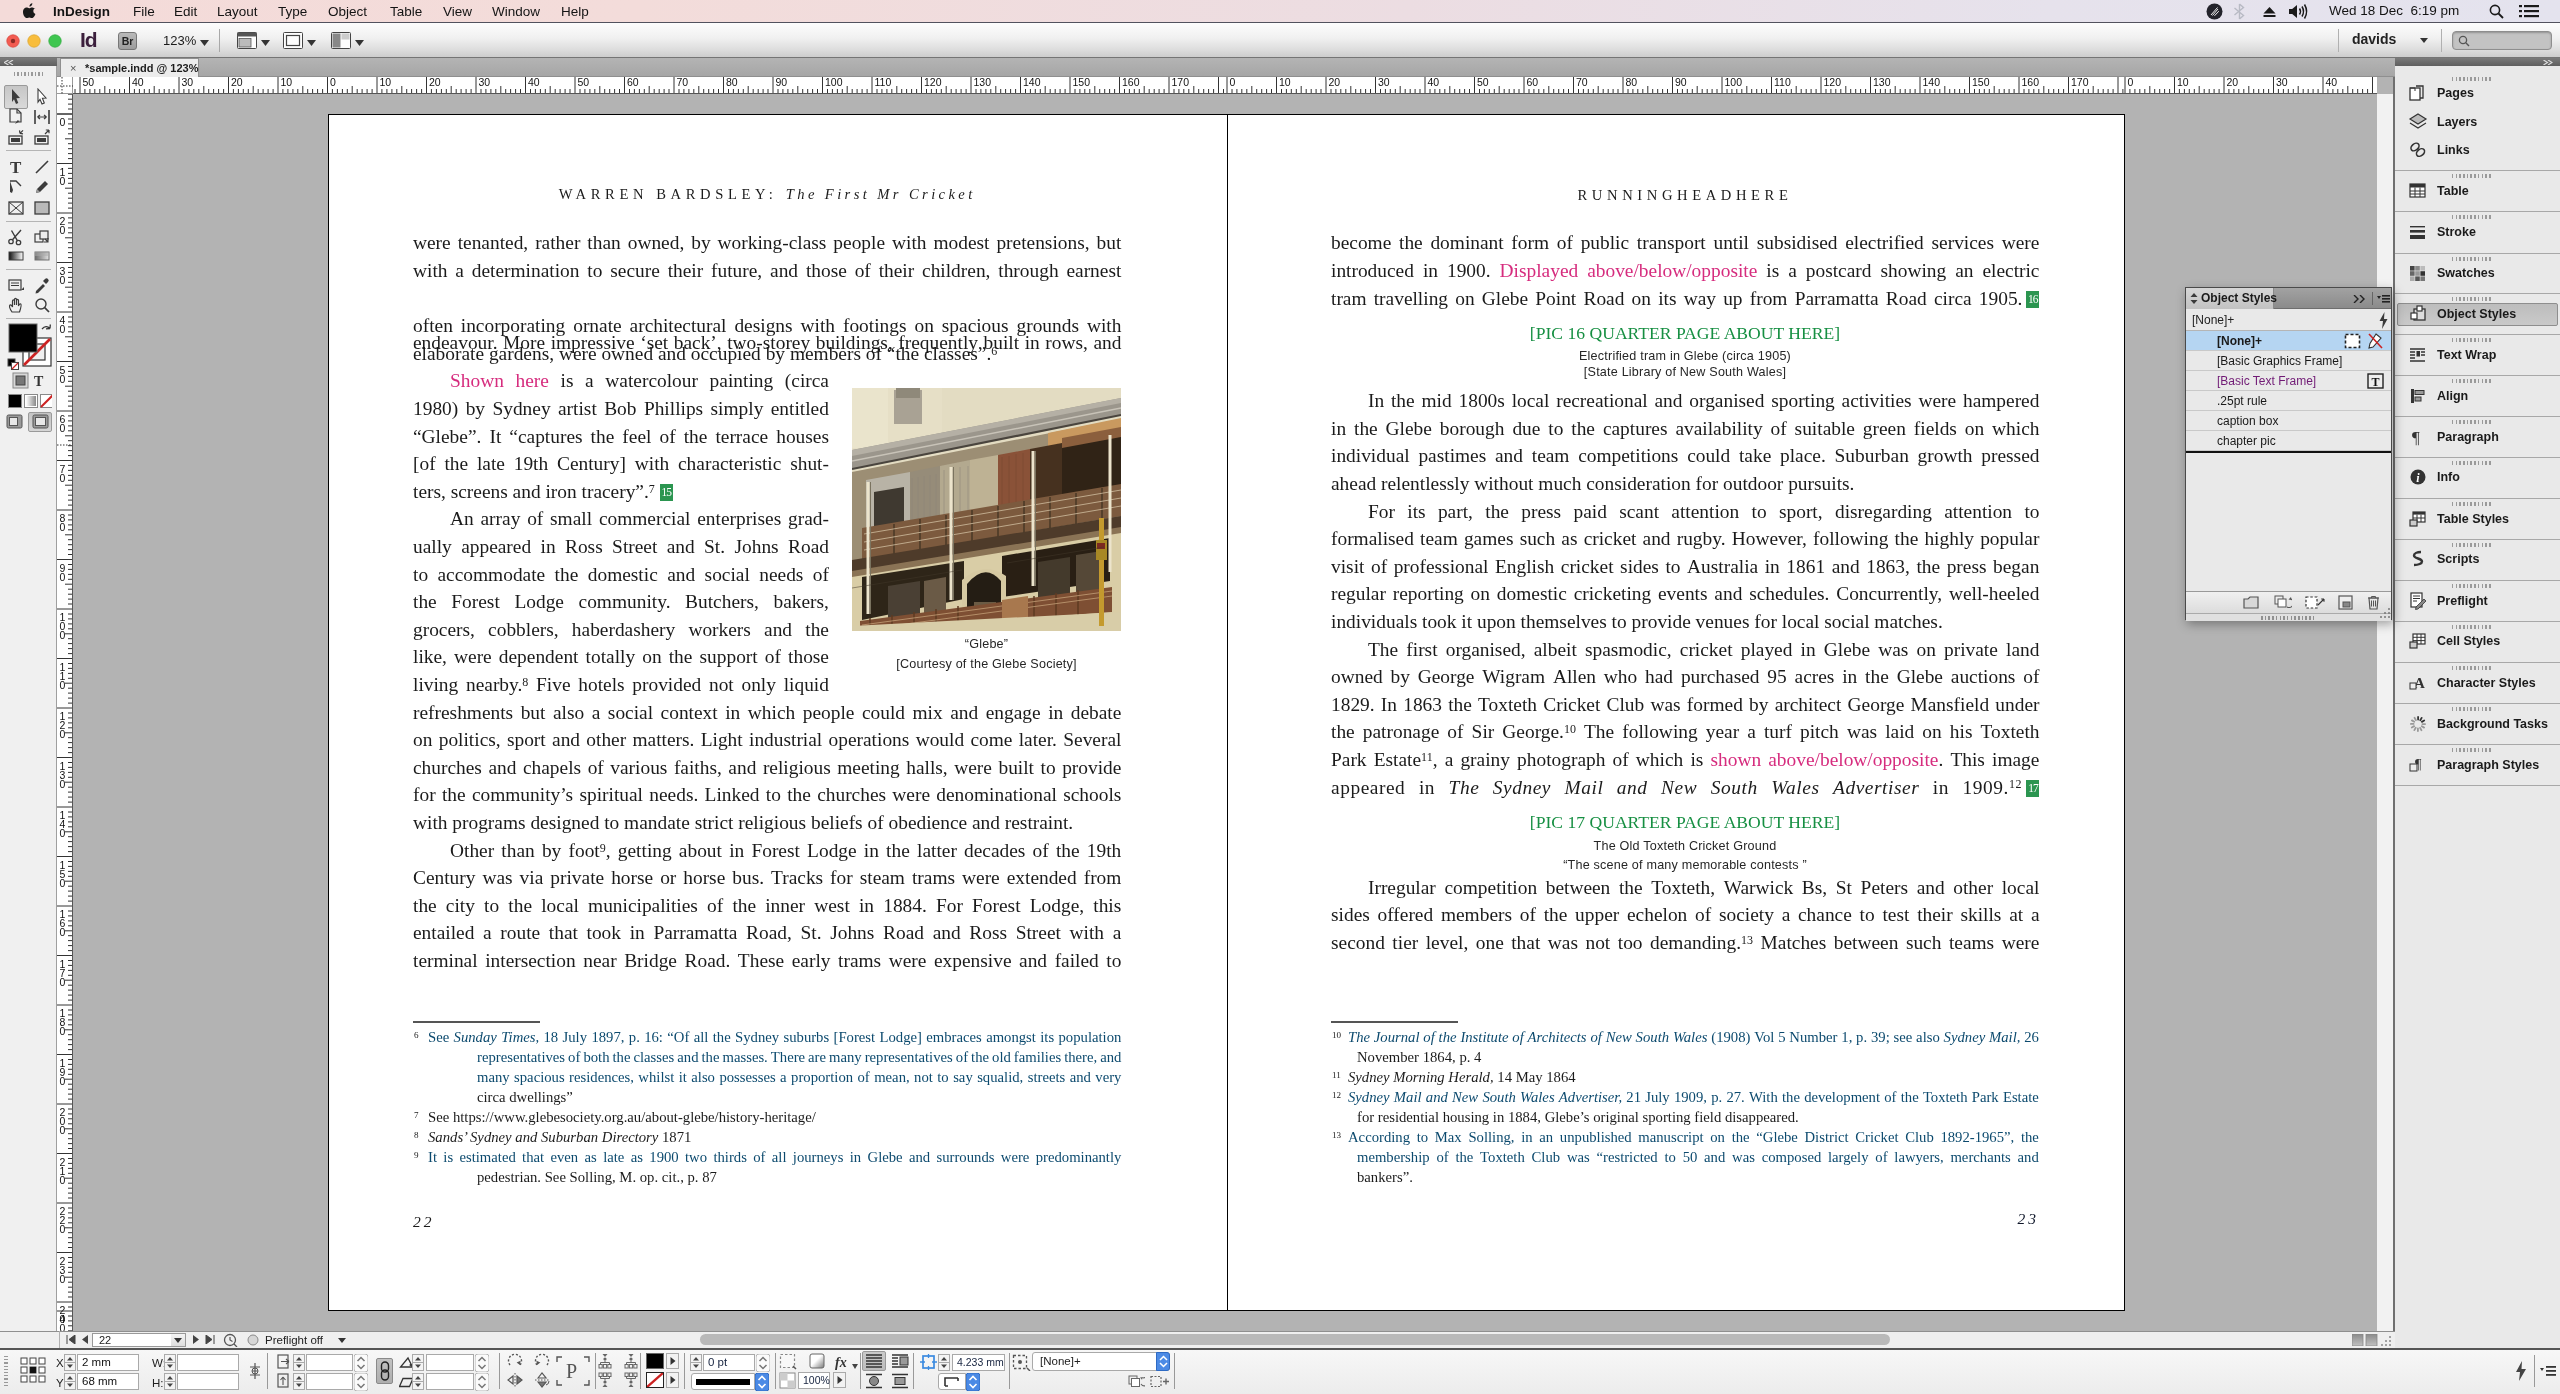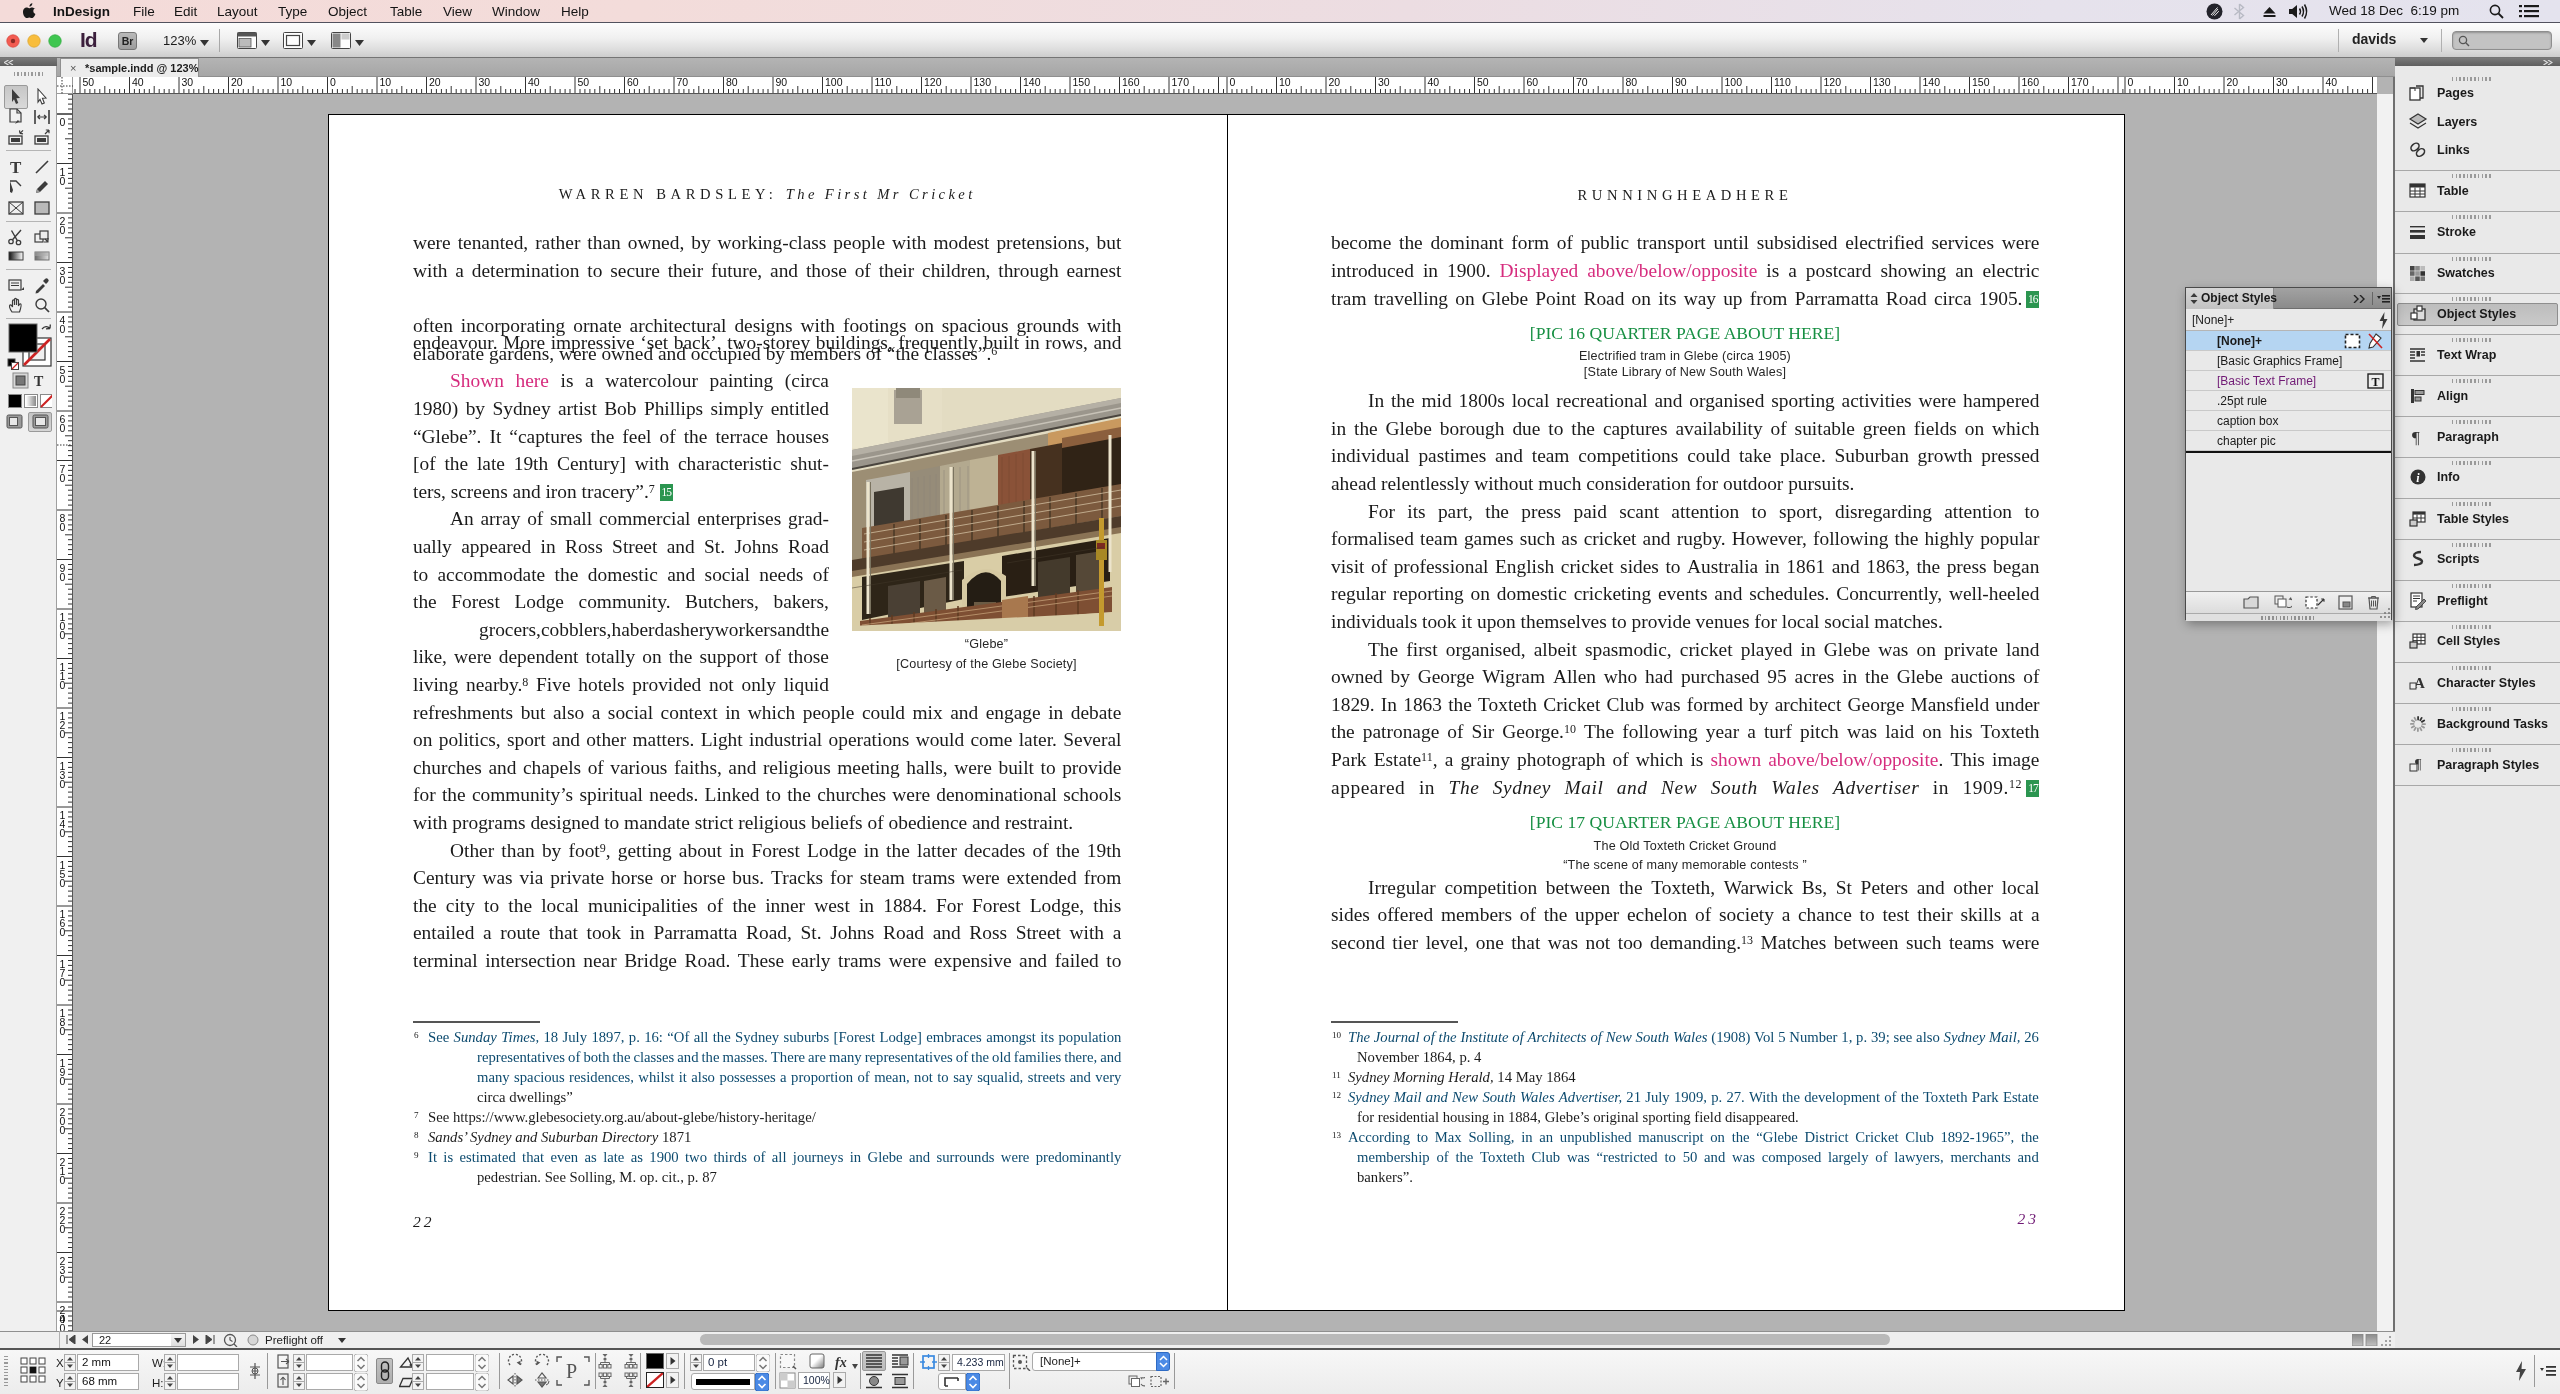--- a/index.html
+++ b/index.html
@@ -971,21 +971,21 @@
 <div class="bl" style="left:413.0px;top:339.8px;z-index:3">elaborate gardens, were owned and occupied by members of “the classes”.<sup>6</sup></div>
 <div class="jl" style="left:450.0px;top:367.4px;width:379.0px;z-index:3;"><span class="pink">Shown</span><span class="pink">here</span><span>is</span><span>a</span><span>watercolour</span><span>painting</span><span>(circa</span></div>
 <div class="jl" style="left:413.0px;top:395.0px;width:416.0px;z-index:3;"><span>1980)</span><span>by</span><span>Sydney</span><span>artist</span><span>Bob</span><span>Phillips</span><span>simply</span><span>entitled</span></div>
 <div class="jl" style="left:413.0px;top:422.6px;width:416.0px;z-index:3;"><span>“Glebe”.</span><span>It</span><span>“captures</span><span>the</span><span>feel</span><span>of</span><span>the</span><span>terrace</span><span>houses</span></div>
 <div class="jl" style="left:413.0px;top:450.2px;width:416.0px;z-index:3;"><span>[of</span><span>the</span><span>late</span><span>19th</span><span>Century]</span><span>with</span><span>characteristic</span><span>shut-</span></div>
 <div class="bl" style="left:413.0px;top:477.8px;z-index:3">ters, screens and iron tracery”.<sup>7</sup> <span class="gbox">15</span></div>
 <div class="jl" style="left:450.0px;top:505.4px;width:379.0px;z-index:3;"><span>An</span><span>array</span><span>of</span><span>small</span><span>commercial</span><span>enterprises</span><span>grad-</span></div>
 <div class="jl" style="left:413.0px;top:533.0px;width:416.0px;z-index:3;"><span>ually</span><span>appeared</span><span>in</span><span>Ross</span><span>Street</span><span>and</span><span>St.</span><span>Johns</span><span>Road</span></div>
 <div class="jl" style="left:413.0px;top:560.6px;width:416.0px;z-index:3;"><span>to</span><span>accommodate</span><span>the</span><span>domestic</span><span>and</span><span>social</span><span>needs</span><span>of</span></div>
 <div class="jl" style="left:413.0px;top:588.2px;width:416.0px;z-index:3;"><span>the</span><span>Forest</span><span>Lodge</span><span>community.</span><span>Butchers,</span><span>bakers,</span></div>
-<div class="jl" style="left:413.0px;top:615.8px;width:416.0px;z-index:3;justify-content:flex-end;"><span>grocers,</span><span>cobblers,</span><span>haberdashery</span><span>workers</span><span>and</span><span>the</span></div>
+<div class="jl" style="left:413.0px;top:615.8px;width:416.0px;z-index:3;"><span>grocers,</span><span>cobblers,</span><span>haberdashery</span><span>workers</span><span>and</span><span>the</span></div>
 <div class="jl" style="left:413.0px;top:643.4px;width:416.0px;z-index:3;"><span>like,</span><span>were</span><span>dependent</span><span>totally</span><span>on</span><span>the</span><span>support</span><span>of</span><span>those</span></div>
 <div class="jl" style="left:413.0px;top:671.0px;width:416.0px;z-index:3;"><span>living</span><span>nearby.<sup>8</sup></span><span>Five</span><span>hotels</span><span>provided</span><span>not</span><span>only</span><span>liquid</span></div>
 <div class="jl" style="left:413.0px;top:698.6px;width:708.5px;z-index:3;"><span>refreshments</span><span>but</span><span>also</span><span>a</span><span>social</span><span>context</span><span>in</span><span>which</span><span>people</span><span>could</span><span>mix</span><span>and</span><span>engage</span><span>in</span><span>debate</span></div>
 <div class="jl" style="left:413.0px;top:726.2px;width:708.5px;z-index:3;"><span>on</span><span>politics,</span><span>sport</span><span>and</span><span>other</span><span>matters.</span><span>Light</span><span>industrial</span><span>operations</span><span>would</span><span>come</span><span>later.</span><span>Several</span></div>
 <div class="jl" style="left:413.0px;top:753.8px;width:708.5px;z-index:3;"><span>churches</span><span>and</span><span>chapels</span><span>of</span><span>various</span><span>faiths,</span><span>and</span><span>religious</span><span>meeting</span><span>halls,</span><span>were</span><span>built</span><span>to</span><span>provide</span></div>
 <div class="jl" style="left:413.0px;top:781.4px;width:708.5px;z-index:3;"><span>for</span><span>the</span><span>community’s</span><span>spiritual</span><span>needs.</span><span>Linked</span><span>to</span><span>the</span><span>churches</span><span>were</span><span>denominational</span><span>schools</span></div>
 <div class="bl" style="left:413.0px;top:809.0px;z-index:3">with programs designed to mandate strict religious beliefs of obedience and restraint.</div>
 <div class="jl" style="left:450.0px;top:836.6px;width:671.5px;z-index:3;"><span>Other</span><span>than</span><span>by</span><span>foot<sup>9</sup>,</span><span>getting</span><span>about</span><span>in</span><span>Forest</span><span>Lodge</span><span>in</span><span>the</span><span>latter</span><span>decades</span><span>of</span><span>the</span><span>19th</span></div>
 <div class="jl" style="left:413.0px;top:864.2px;width:708.5px;z-index:3;"><span>Century</span><span>was</span><span>via</span><span>private</span><span>horse</span><span>or</span><span>horse</span><span>bus.</span><span>Tracks</span><span>for</span><span>steam</span><span>trams</span><span>were</span><span>extended</span><span>from</span></div>
 <div class="jl" style="left:413.0px;top:891.8px;width:708.5px;z-index:3;"><span>the</span><span>city</span><span>to</span><span>the</span><span>local</span><span>municipalities</span><span>of</span><span>the</span><span>inner</span><span>west</span><span>in</span><span>1884.</span><span>For</span><span>Forest</span><span>Lodge,</span><span>this</span></div>
@@ -1038,21 +1038,21 @@
 <div class="fn" style="left:1332.0px;top:1067.3px;z-index:3"><sup>11</sup></div>
 <div class="fn" style="left:1348.0px;top:1067.3px;z-index:3"><span class="it">Sydney Morning Herald,</span> 14 May 1864</div>
 <div class="fn" style="left:1332.0px;top:1087.3px;z-index:3"><sup>12</sup></div>
 <div class="fj" style="left:1348.0px;top:1087.3px;width:691.0px;z-index:3"><span class="it">Sydney</span><span class="it">Mail</span><span class="it">and</span><span class="it">New</span><span class="it">South</span><span class="it">Wales</span><span class="it">Advertiser,</span><span>21</span><span>July</span><span>1909,</span><span>p.</span><span>27.</span><span>With</span><span>the</span><span>development</span><span>of</span><span>the</span><span>Toxteth</span><span>Park</span><span>Estate</span></div>
 <div class="fn" style="left:1357.0px;top:1107.3px;z-index:3">for residential housing in 1884, Glebe’s original sporting field disappeared.</div>
 <div class="fn" style="left:1332.0px;top:1127.3px;z-index:3"><sup>13</sup></div>
 <div class="fj" style="left:1348.0px;top:1127.3px;width:691.0px;z-index:3"><span>According</span><span>to</span><span>Max</span><span>Solling,</span><span>in</span><span>an</span><span>unpublished</span><span>manuscript</span><span>on</span><span>the</span><span>“Glebe</span><span>District</span><span>Cricket</span><span>Club</span><span>1892-1965”,</span><span>the</span></div>
 <div class="fj" style="left:1357.0px;top:1147.3px;width:682.0px;z-index:3"><span>membership</span><span>of</span><span>the</span><span>Toxteth</span><span>Club</span><span>was</span><span>“restricted</span><span>to</span><span>50</span><span>and</span><span>was</span><span>composed</span><span>largely</span><span>of</span><span>lawyers,</span><span>merchants</span><span>and</span></div>
 <div class="fn" style="left:1357.0px;top:1167.3px;z-index:3">bankers”.</div>
 <div class="a" style="left:413.0px;top:1212.8px;font-family:'Liberation Serif';font-style:italic;font-size:15.5px;letter-spacing:3px;color:#1b1b1b;z-index:3">22</div>
-<div class="a" style="left:1999.0px;top:1209.8px;width:40px;text-align:right;font-family:'Liberation Serif';font-style:italic;font-size:15.5px;letter-spacing:3px;color:#701a75;z-index:3">23</div>
+<div class="a" style="left:1999.0px;top:1209.8px;width:40px;text-align:right;font-family:'Liberation Serif';font-style:italic;font-size:15.5px;letter-spacing:3px;color:#0f172a;z-index:3">23</div>
 <svg class="a" style="left:852px;top:388px;z-index:3" width="269" height="243" viewBox="0 0 269 243">
 <rect width="269" height="243" fill="#e3dcc2"></rect>
 <rect x="0" y="0" width="90" height="70" fill="#e6dfc6"></rect>
 <rect x="0" y="0" width="36" height="60" fill="#eae4cc"></rect>
 <rect x="42" y="2" width="28" height="34" fill="#a9a294"></rect>
 <rect x="44" y="0" width="24" height="10" fill="#8f897a"></rect>
 <polygon points="0,62 269,10 269,27 0,81" fill="#9b968c"></polygon>
 <polygon points="0,62 269,10 269,15 0,68" fill="#b5b0a5"></polygon>
 <line x1="0" y1="73" x2="269" y2="20" stroke="#c8c3b8" stroke-width="1.5"></line>
 <line x1="0" y1="81" x2="269" y2="27" stroke="#4a453e" stroke-width="2.2"></line>

